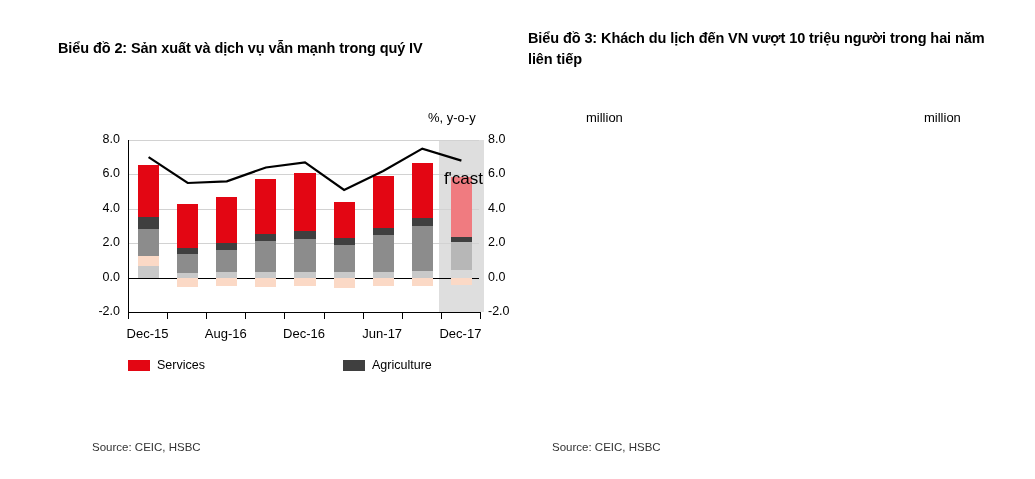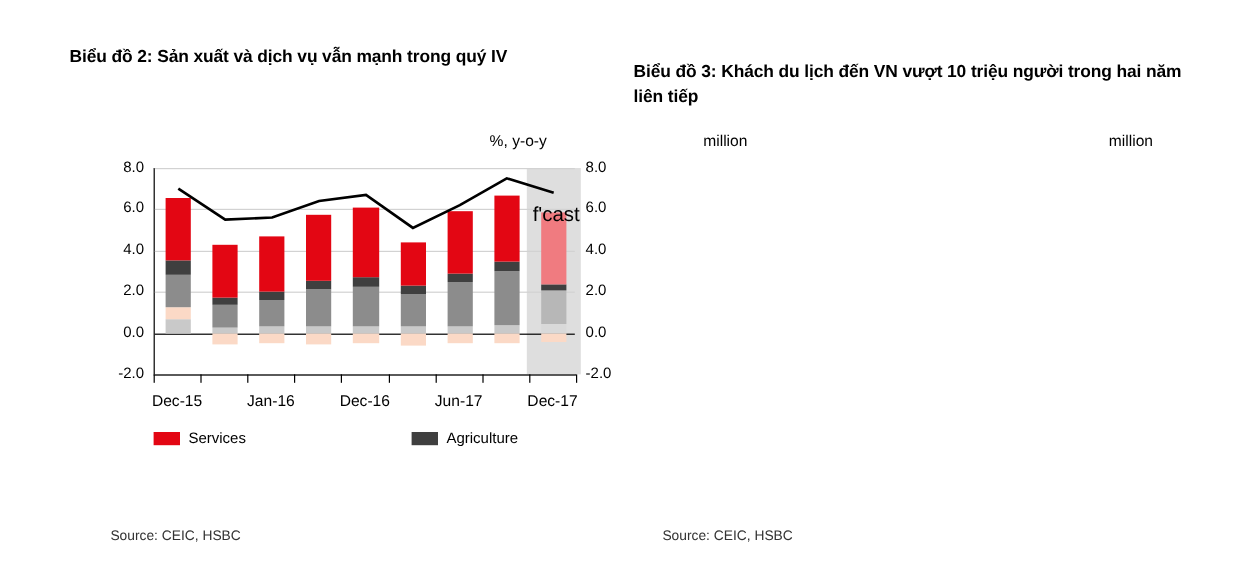--- a/index.html
+++ b/index.html
@@ -24,21 +24,21 @@
   #panel-right { left: 520px; width: 515px; }
 
   .chart-title {
     position: absolute;
     font-size: 14.5px;
     font-weight: bold;
     line-height: 21px;
     letter-spacing: -0.1px;
   }
   #title-left  { left: 58px; top: 38px; width: 450px; }
-  #title-right { left: 8px;  top: 50px; width: 470px; }
+  #title-right { left: 8px;  top: 28px; width: 470px; }
 
   .axis-caption {
     position: absolute;
     font-size: 13px;
   }
 
   
   #left-plot {
     position: absolute;
     left: 128px;
@@ -149,21 +149,21 @@
     font-size: 13px;
   }
 </style>
 </head>
 <body>
 
 <div class="panel" id="panel-left">
 
   <div class="chart-title" id="title-left">Biểu đồ 2: Sản xuất và dịch vụ vẫn mạnh trong quý IV</div>
 
-  <div class="axis-caption" style="left:408px; top:110px;">%, y-o-y</div>
+  <div class="axis-caption" style="left:428px; top:110px;">%, y-o-y</div>
 
   <div id="left-plot">
       <div class="fcast-band" style="left: 309.889px; width: 45.1111px;"></div>
       <div class="gridline" style="top: 172px;"></div>
       <div class="zeroline" style="top: 137.6px;"></div>
       <div class="gridline" style="top: 103.2px;"></div>
       <div class="gridline" style="top: 68.8px;"></div>
       <div class="gridline" style="top: 34.4px;"></div>
       <div class="gridline" style="top: 0px;"></div>
       <div class="bar-col" style="left: 8.99556px; width: 21.12px;">
@@ -246,21 +246,21 @@
   <div id="left-y2ticks">
       <div class="ytick-r" style="left: 488px; top: 304px;">-2.0</div>
       <div class="ytick-r" style="left: 488px; top: 269.6px;">0.0</div>
       <div class="ytick-r" style="left: 488px; top: 235.2px;">2.0</div>
       <div class="ytick-r" style="left: 488px; top: 200.8px;">4.0</div>
       <div class="ytick-r" style="left: 488px; top: 166.4px;">6.0</div>
       <div class="ytick-r" style="left: 488px; top: 132px;">8.0</div>
     </div>
   <div id="left-xticks">
       <div class="xtick" style="left: 107.556px; top: 326px;">Dec-15</div>
-      <div class="xtick" style="left: 185.778px; top: 326px;">Jan-16</div>
+      <div class="xtick" style="left: 185.778px; top: 326px;">Aug-16</div>
       <div class="xtick" style="left: 264px; top: 326px;">Dec-16</div>
       <div class="xtick" style="left: 342.222px; top: 326px;">Jun-17</div>
       <div class="xtick" style="left: 420.444px; top: 326px;">Dec-17</div>
       <div class="tickmark" style="left: 128px; top: 312px; height: 7px;"></div>
       <div class="tickmark" style="left: 167.111px; top: 312px; height: 7px;"></div>
       <div class="tickmark" style="left: 206.222px; top: 312px; height: 7px;"></div>
       <div class="tickmark" style="left: 245.333px; top: 312px; height: 7px;"></div>
       <div class="tickmark" style="left: 284.444px; top: 312px; height: 7px;"></div>
       <div class="tickmark" style="left: 323.556px; top: 312px; height: 7px;"></div>
       <div class="tickmark" style="left: 362.667px; top: 312px; height: 7px;"></div>

